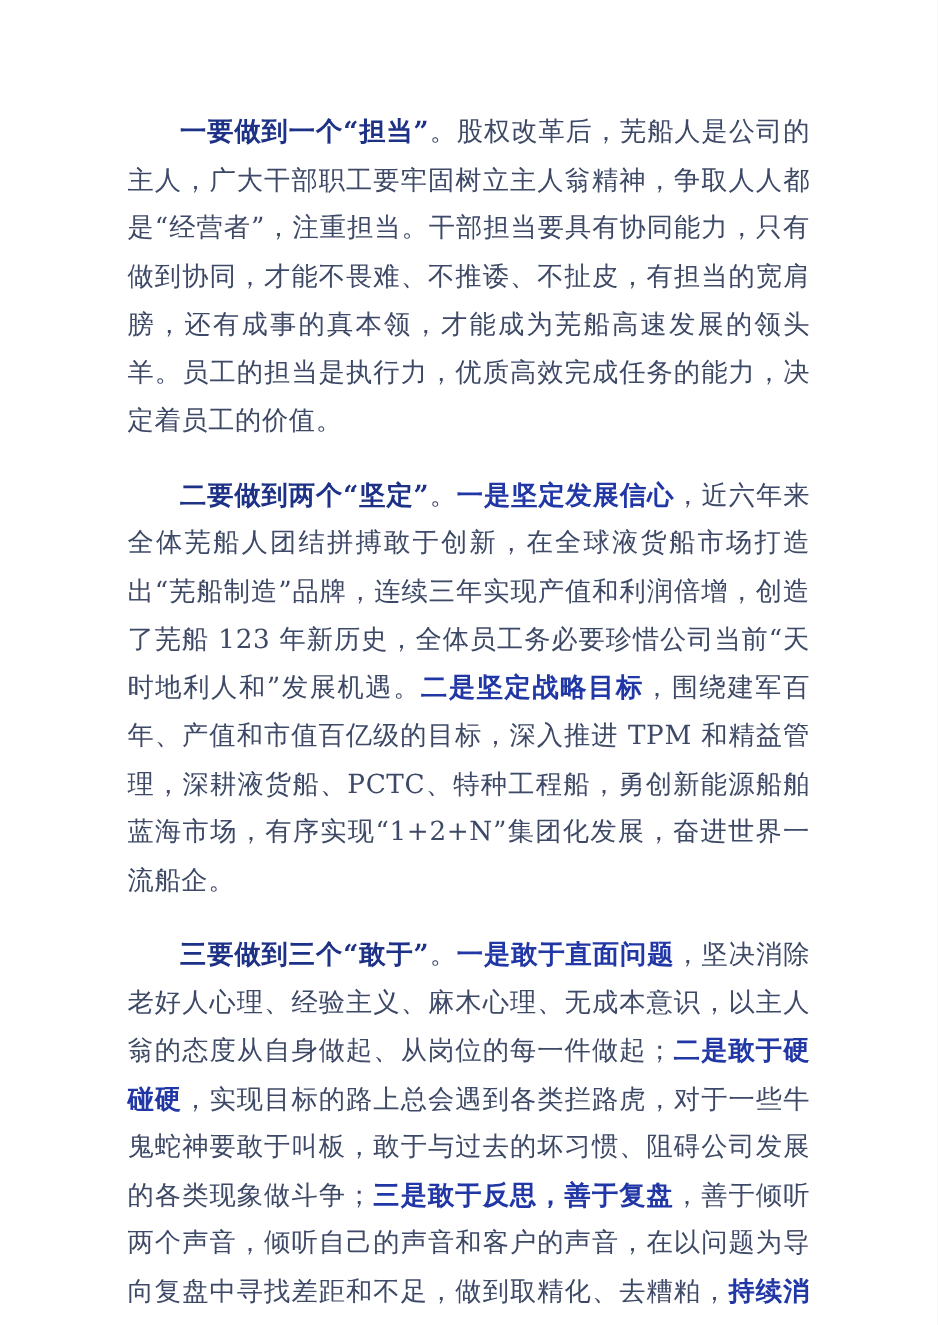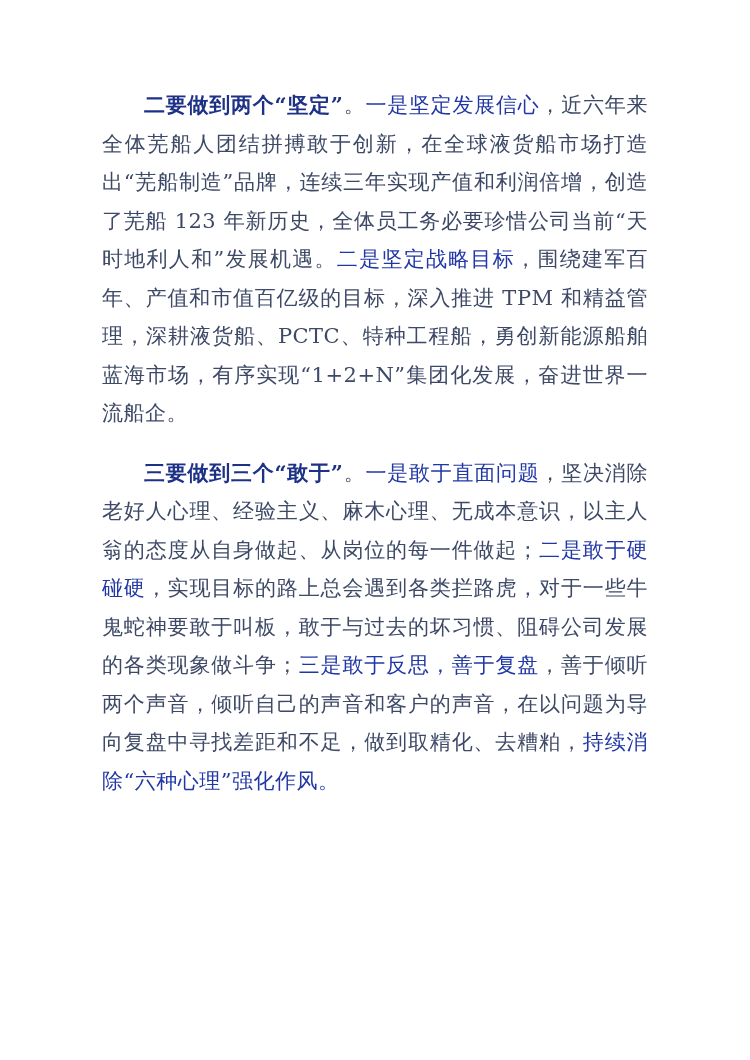--- a/index.html
+++ b/index.html
@@ -37,24 +37,25 @@
   .run-normal {
     color: var(--c-normal);
     font-weight: normal;
   }
   .run-heading {
     color: var(--c-heading);
     font-weight: bold;
   }
   .run-emphasis {
     color: var(--c-emphasis);
-    font-weight: normal;
+    font-weight: bold;
   }
 </style>
 </head>
 <body>
 
 <div class="page">
   <div class="doc-body" id="doc-body">
+      <p class="para"><span class="run run-heading">一要做到一个“担当”</span><span class="run run-normal">。股权改革后，芜船人是公司的主人，广大干部职工要牢固树立主人翁精神，争取人人都是“经营者”，注重担当。干部担当要具有协同能力，只有做到协同，才能不畏难、不推诿、不扯皮，有担当的宽肩膀，还有成事的真本领，才能成为芜船高速发展的领头羊。员工的担当是执行力，优质高效完成任务的能力，决定着员工的价值。</span></p>
       <p class="para"><span class="run run-heading">二要做到两个“坚定”</span><span class="run run-normal">。</span><span class="run run-emphasis">一是坚定发展信心</span><span class="run run-normal">，近六年来全体芜船人团结拼搏敢于创新，在全球液货船市场打造出“芜船制造”品牌，连续三年实现产值和利润倍增，创造了芜船 123 年新历史，全体员工务必要珍惜公司当前“天时地利人和”发展机遇。</span><span class="run run-emphasis">二是坚定战略目标</span><span class="run run-normal">，围绕建军百年、产值和市值百亿级的目标，深入推进 TPM 和精益管理，深耕液货船、PCTC、特种工程船，勇创新能源船舶蓝海市场，有序实现“1+2+N”集团化发展，奋进世界一流船企。</span></p>
       <p class="para"><span class="run run-heading">三要做到三个“敢于”</span><span class="run run-normal">。</span><span class="run run-emphasis">一是敢于直面问题</span><span class="run run-normal">，坚决消除老好人心理、经验主义、麻木心理、无成本意识，以主人翁的态度从自身做起、从岗位的每一件做起；</span><span class="run run-emphasis">二是敢于硬碰硬</span><span class="run run-normal">，实现目标的路上总会遇到各类拦路虎，对于一些牛鬼蛇神要敢于叫板，敢于与过去的坏习惯、阻碍公司发展的各类现象做斗争；</span><span class="run run-emphasis">三是敢于反思，善于复盘</span><span class="run run-normal">，善于倾听两个声音，倾听自己的声音和客户的声音，在以问题为导向复盘中寻找差距和不足，做到取精化、去糟粕，</span><span class="run run-emphasis">持续消除“六种心理”强化作风。</span></p>
     </div>
 </div>
 
 </body></html>

